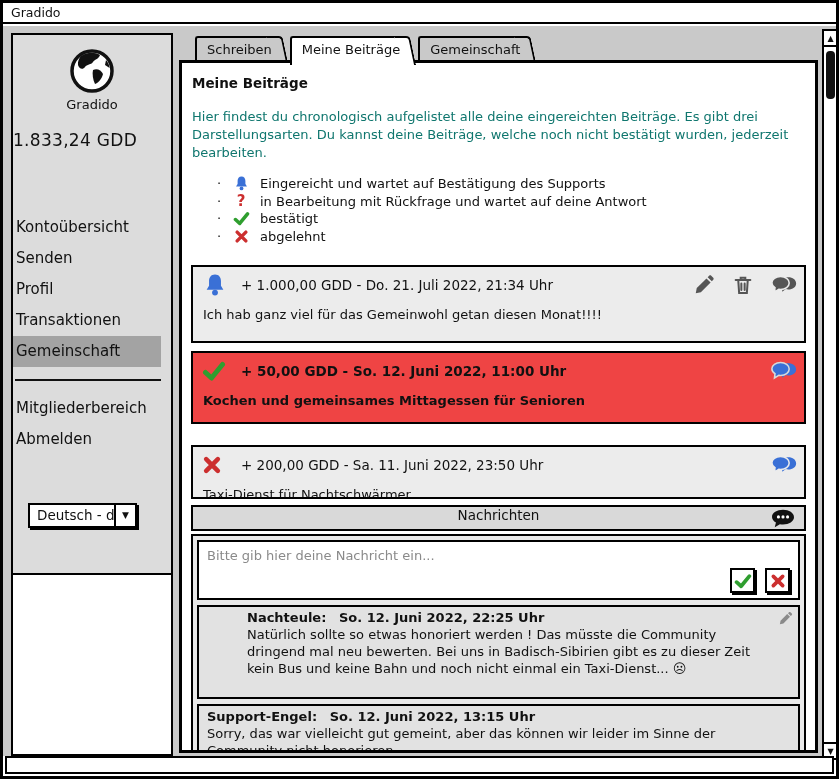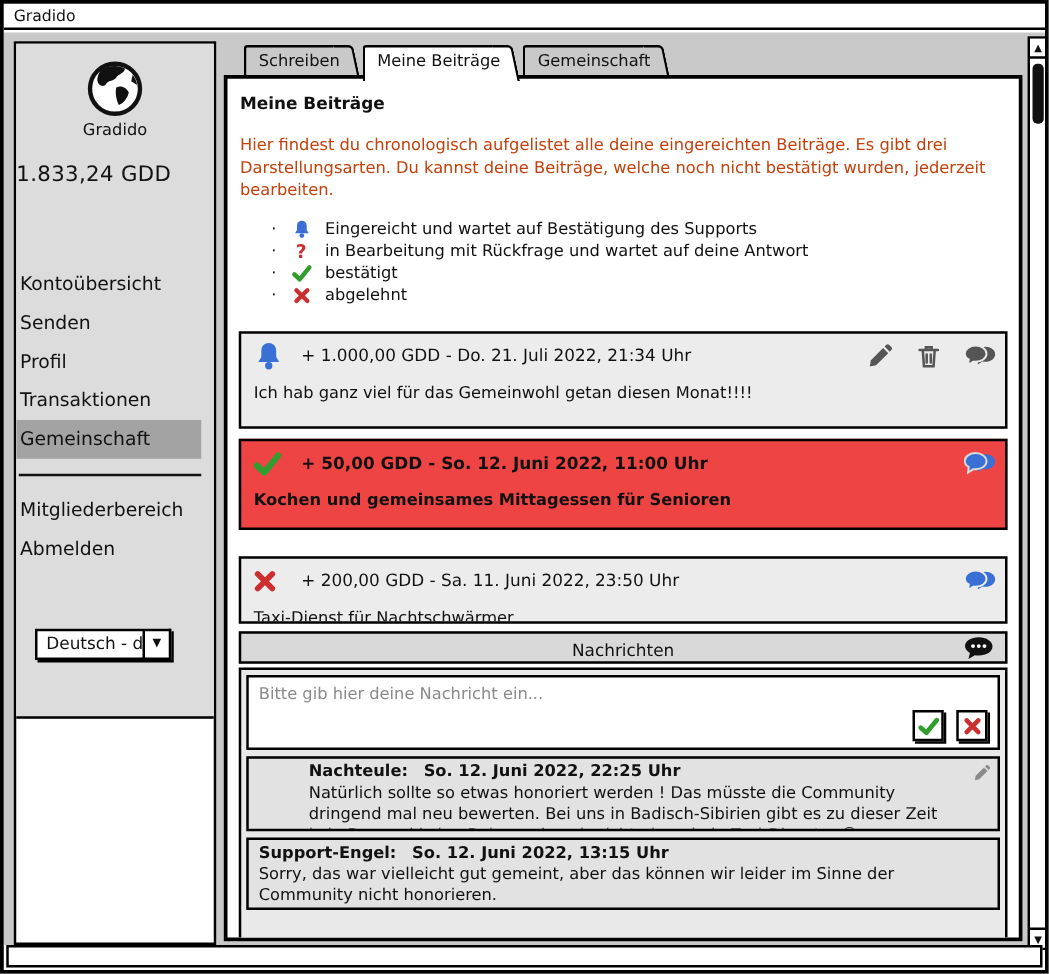--- a/index.html
+++ b/index.html
@@ -25,50 +25,50 @@
 
   
   .tabs{position:absolute;left:192px;top:33px;height:24px;display:flex;z-index:2;}
   .tab{position:relative;height:24px;background:#c9c9c9;border:2px solid #000;border-right:none;border-bottom:none;border-radius:3px 0 0 0;font-size:13px;line-height:21px;padding:1px 4px 0 10px;margin-right:14px;color:#111;cursor:default;z-index:2;white-space:nowrap;}
   .tab::after{content:"";position:absolute;top:-2px;bottom:0;right:-9px;width:14px;background:inherit;border:2px solid #000;border-left:none;border-bottom:none;border-radius:0 4px 0 0;transform:skewX(12deg);z-index:-1;}
   .tab.active{background:#fff;height:29px;z-index:3;}
 
   
   .content-panel{position:absolute;left:176px;top:57px;width:639px;height:693px;background:#fff;border:3px solid #000;z-index:1;padding:6px 9px;overflow:hidden;}
   .page-title{font-size:13.5px;font-weight:bold;color:#111;margin:6px 0 0 1px;}
-  .intro{font-size:13px;color:#c2410c;line-height:18px;margin:17px 6px 0 1px;}
+  .intro{font-size:13px;color:#0f766e;line-height:18px;margin:17px 6px 0 1px;}
   .legend{margin:13px 0 0 26px;}
   .legend-row{display:flex;align-items:center;height:17.5px;font-size:13px;color:#111;}
   .legend-bullet{width:14px;color:#111;font-size:13px;}
   .legend-ic{width:20px;height:18px;margin-right:9px;display:flex;align-items:center;justify-content:center;}
   .q-glyph{color:#cc2f2f;font-weight:bold;font-size:15px;}
 
   .entry{position:relative;border:2px solid #000;background:#ececec;margin-top:20px;padding:5px 9px;overflow:hidden;}
   .entry.alt{background:#ef4444;font-weight:bold;}
   .e1{height:78px;}.e2{height:73px;margin-top:8px;}.e3{height:54px;margin-top:21px;}
   .entry-header{display:flex;align-items:center;gap:12px;}
   .status-ic{width:27px;height:26px;flex:0 0 auto;display:flex;align-items:center;}
   .entry-title{flex:1;font-size:13.5px;color:#111;white-space:nowrap;overflow:hidden;}
   .entry-actions{display:flex;gap:15px;align-items:center;color:#555;}
   .entry-actions .act{width:24px;height:22px;cursor:pointer;}
   .chat-blue{color:#3a70d6;}
   .entry-body{font-size:13px;color:#111;margin:9px 0 0 1px;}
 
-  .nachrichten-bar{position:relative;border:2px solid #000;background:#d9d9d9;margin-top:6px;height:26px;display:flex;align-items:flex-end;}
+  .nachrichten-bar{position:relative;border:2px solid #000;background:#d9d9d9;margin-top:6px;height:26px;display:flex;align-items:flex-start;}
   .nachrichten-title{flex:1;text-align:center;font-size:13.5px;color:#111;}
   .nachrichten-ic{position:absolute;right:8px;top:1px;width:26px;height:22px;}
 
   .messages-panel{border:2px solid #000;background:#e9e9e9;margin-top:3px;height:244px;padding:4px;overflow:hidden;}
   .message-input{position:relative;border:2px solid #000;background:#fff;height:60px;}
   .message-input textarea{position:absolute;inset:0;border:none;resize:none;outline:none;background:transparent;font-size:13px;color:#111;padding:6px 8px;}
   .message-input textarea::placeholder{color:#8a8a8a;}
   .input-buttons{position:absolute;right:8px;bottom:5px;display:flex;gap:10px;}
   .mini-btn{width:25px;height:25px;background:#fff;border:2px solid #000;box-shadow:2px 2px 0 #000;display:flex;align-items:center;justify-content:center;padding:0;cursor:pointer;}
   .message-card{position:relative;border:2px solid #000;background:#e2e2e2;margin-top:5px;padding:3px 24px 4px 8px;overflow:hidden;}
-  .mc1{height:60px;padding-left:48px;}.mc2{height:58px;}
+  .mc1{height:94px;padding-left:48px;}.mc2{height:58px;}
   .msg-header{font-size:13px;font-weight:bold;color:#111;white-space:nowrap;}
   .msg-time{margin-left:8px;}
   .msg-text{font-size:13px;color:#111;line-height:17px;margin-top:1px;}
   .msg-edit{position:absolute;right:5px;top:4px;width:15px;height:15px;color:#8a8a8a;cursor:pointer;}
 
   
   .scrollbar{position:absolute;left:819px;top:26px;width:17px;height:731px;background:#fff;border:2px solid #000;}
   .sb-btn{position:absolute;left:0;right:0;height:16px;text-align:center;font-size:8px;line-height:15px;color:#111;background:#fff;cursor:pointer;}
   .sb-up{top:0;border-bottom:2px solid #000;}
   .sb-down{bottom:0;border-top:2px solid #000;}

